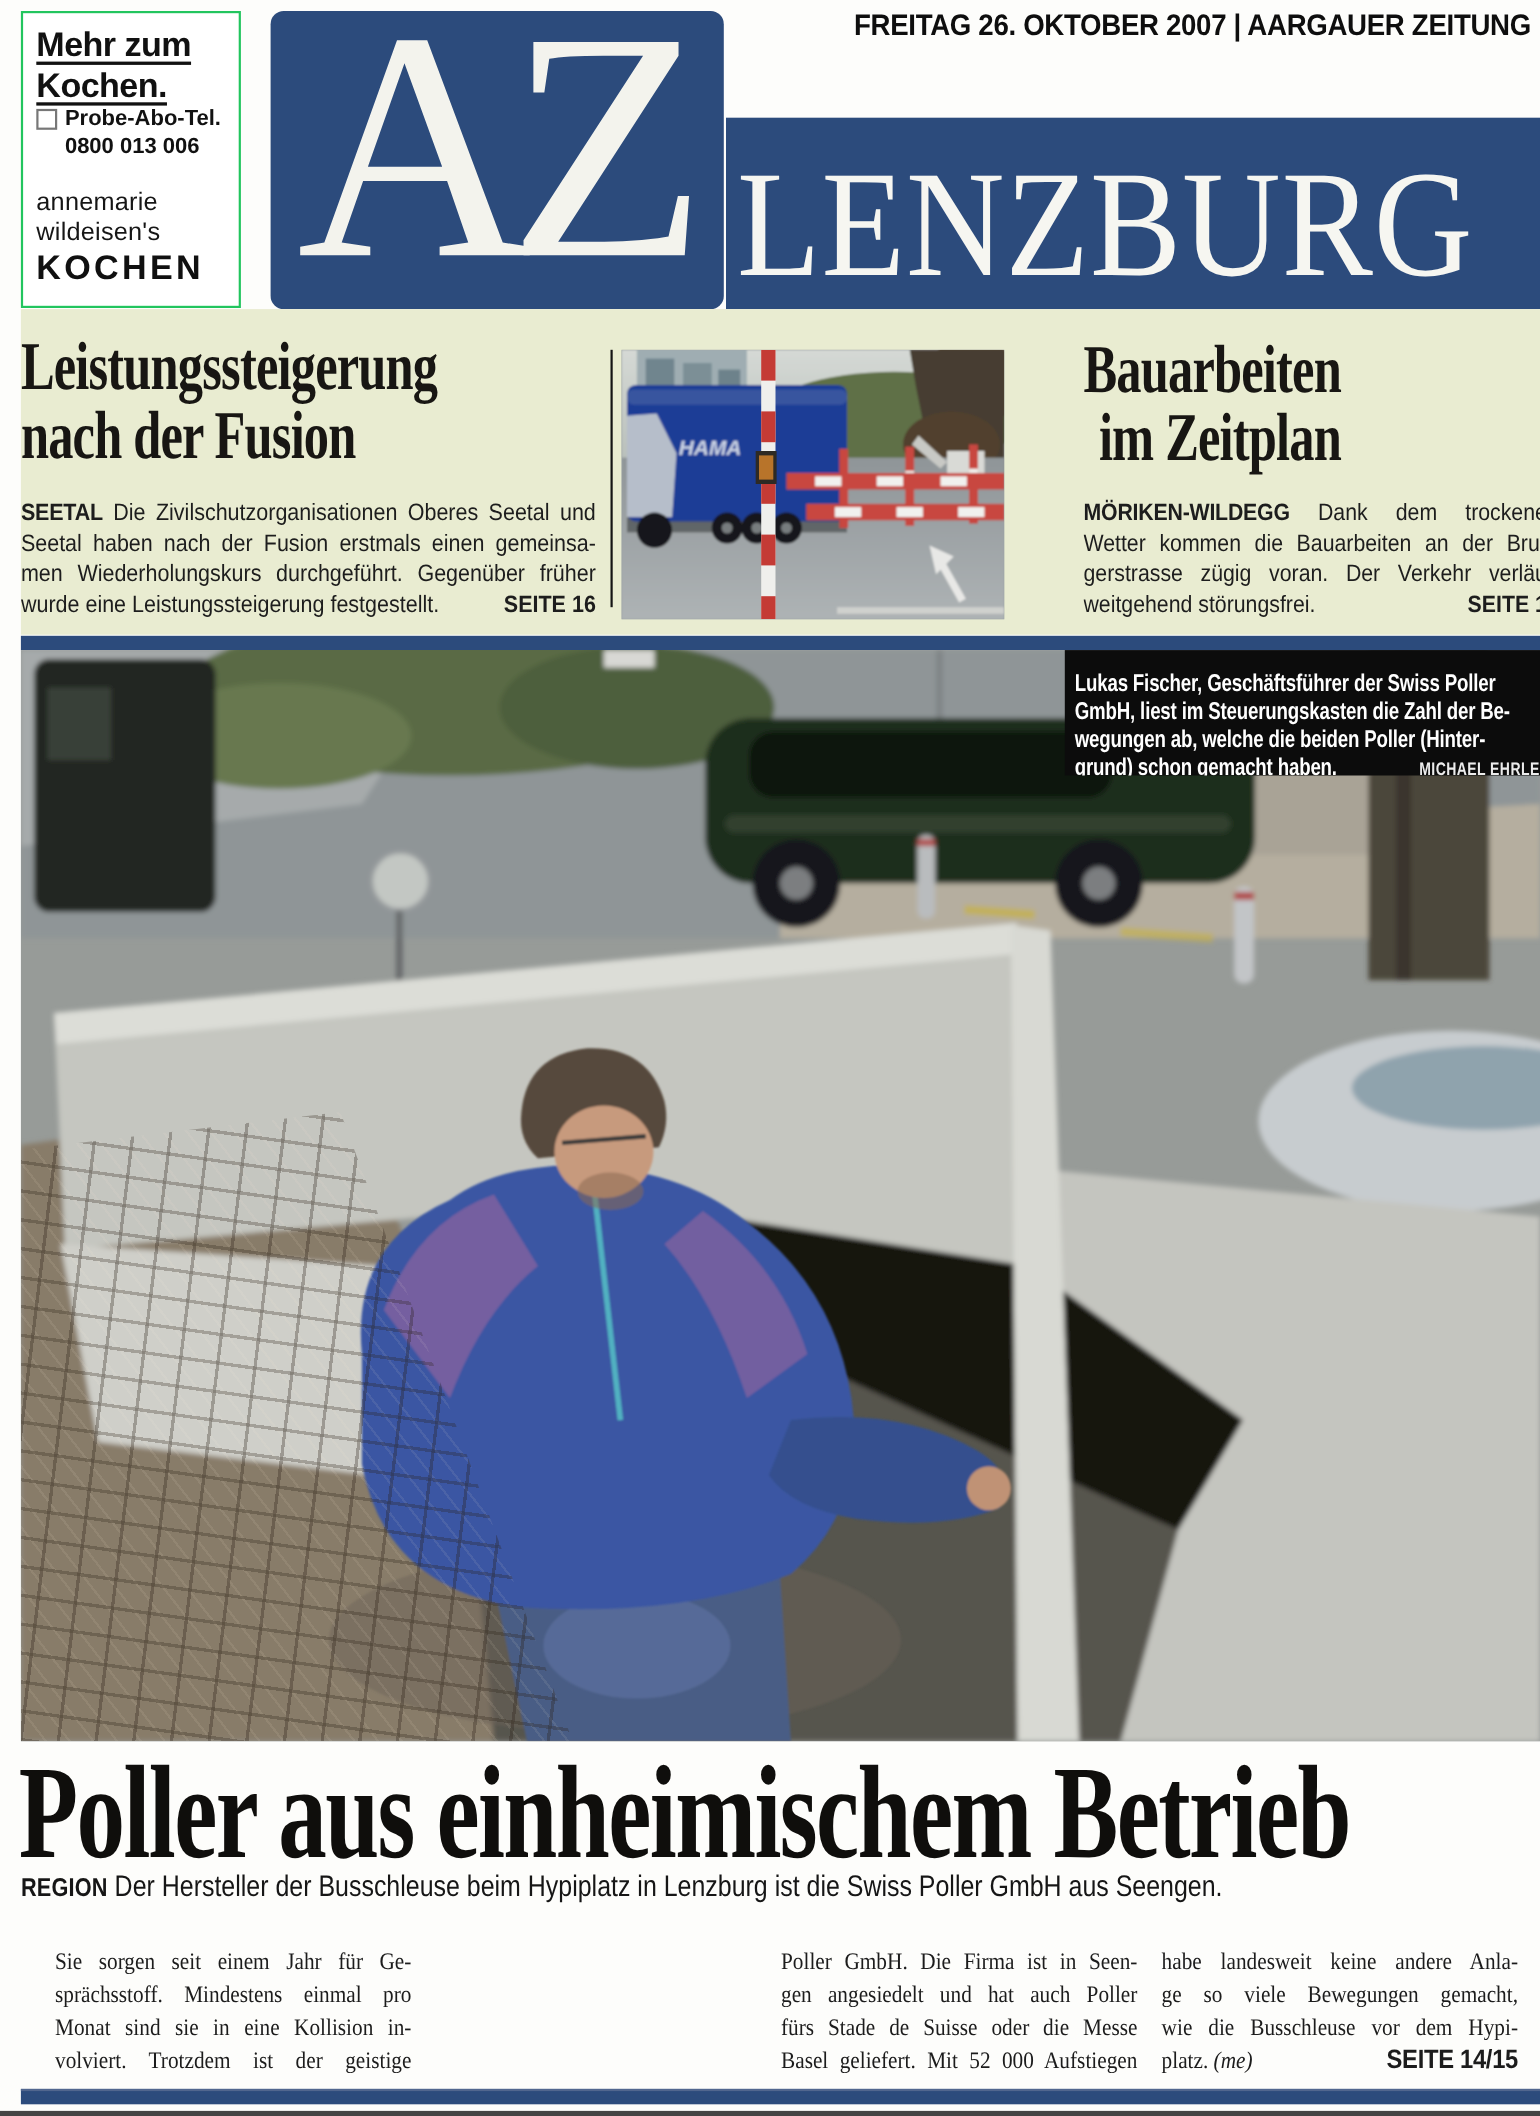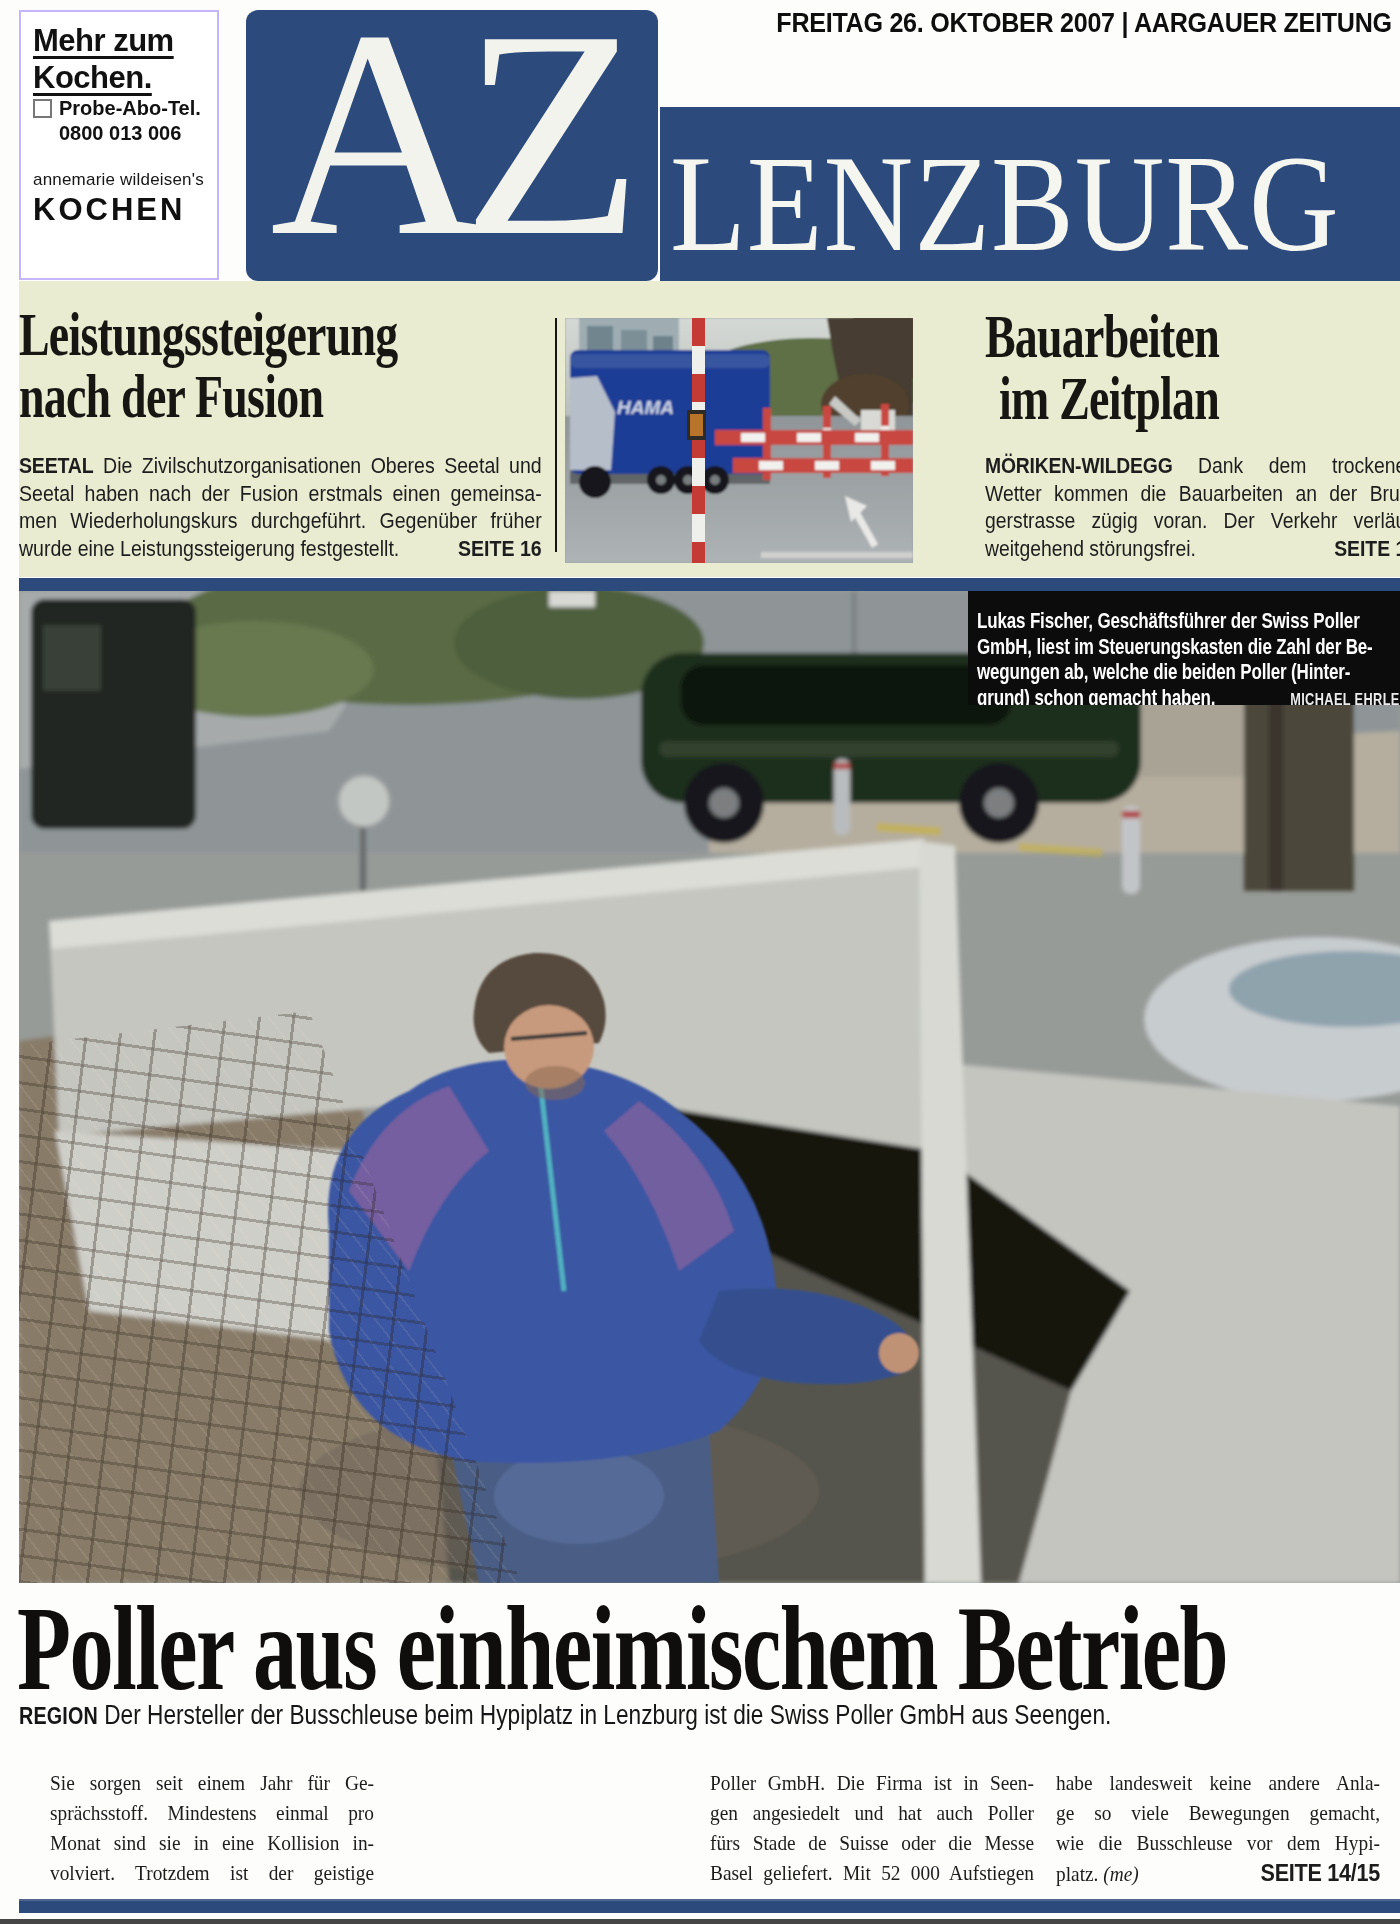--- a/index.html
+++ b/index.html
@@ -1,27 +1,27 @@
 <!DOCTYPE html>
 <html><head>
 <meta charset="utf-8">
 <style>
   html,body{margin:0;padding:0;background:#ffffff;}
   #page{position:relative;width:1400px;height:1924px;background:#fdfdfb;overflow:hidden;
         font-family:"Liberation Sans",sans-serif;color:#1a1a1a;}
   .abs{position:absolute;}
 
   
-  #adbox{left:19px;top:10px;width:200px;height:270px;background:#fff;border:2px solid #c4b5fd;box-sizing:border-box;padding:10px 12px;}
+  #adbox{left:19px;top:10px;width:200px;height:270px;background:#fff;border:2px solid #22c55e;box-sizing:border-box;padding:10px 12px;}
   .ad-head{font-weight:bold;font-size:31px;line-height:37px;letter-spacing:-0.5px;color:#111;
            text-decoration:underline;text-decoration-thickness:3px;text-underline-offset:5px;}
   .ad-phone-row{display:flex;}
   .chk{width:15px;height:15px;border:2px solid #777;margin:3px 7px 0 0;flex:0 0 auto;}
   .ad-phone{font-weight:bold;font-size:20px;line-height:25px;color:#111;}
-  .ad-brand-top{margin-top:24px;font-size:17px;letter-spacing:0.2px;color:#161616;}
+  .ad-brand-top{margin-top:24px;font-size:23px;letter-spacing:0.2px;color:#161616;}
   .ad-brand{font-weight:bold;font-size:31px;letter-spacing:3px;color:#101010;margin-top:2px;}
 
   
   #azbox{left:246px;top:10px;width:412px;height:271px;background:#2c4b7c;overflow:hidden;border-radius:12px;}
   #azbox .az{position:absolute;left:24px;top:-12px;width:100%;text-align:left;
        font-family:"Liberation Serif",serif;font-size:296px;line-height:271px;color:#f3f3ed;letter-spacing:-22px;}
   #lenzbar{left:660px;top:107px;width:740px;height:174px;background:#2c4b7c;overflow:hidden;}
   #lenzbar .region{position:absolute;left:10px;bottom:8px;font-family:"Liberation Serif",serif;
        font-size:138px;line-height:1;color:#f6f6f1;transform:scaleX(0.9);transform-origin:0 100%;letter-spacing:1px;}
   #dateline{top:8px;right:8px;font-weight:bold;font-size:27px;color:#0e0e0e;

